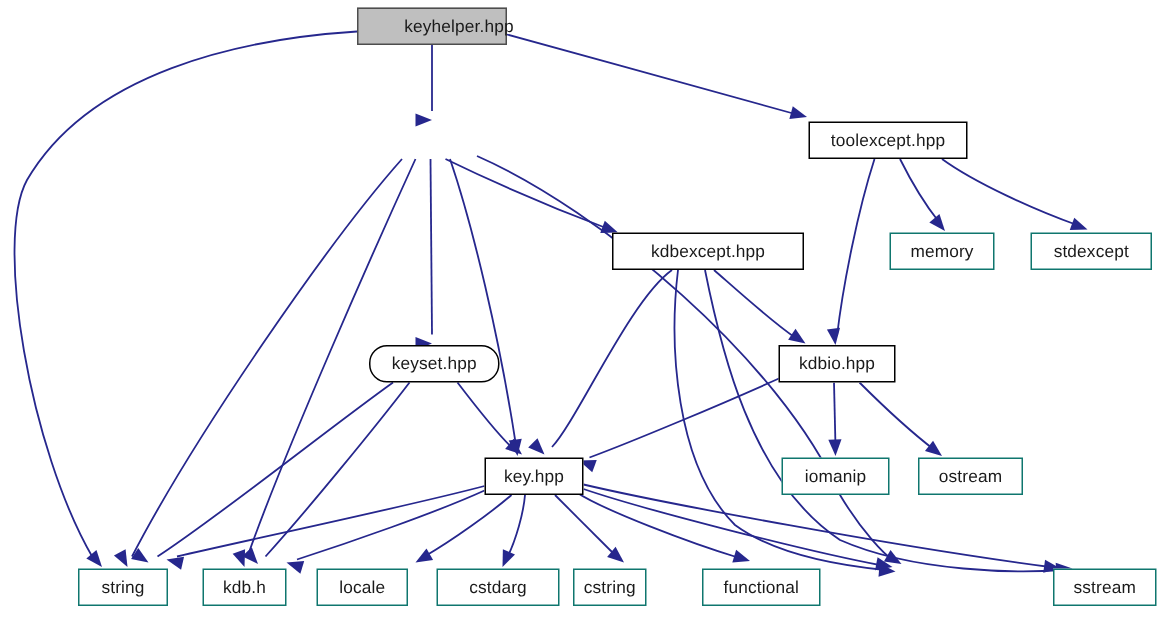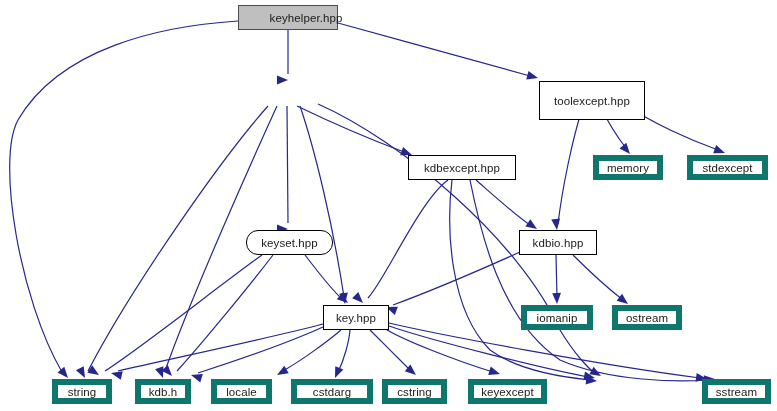--- a/index.html
+++ b/index.html
@@ -1,21 +1,21 @@
 <!DOCTYPE html>
 <html><head>
 <meta charset="utf-8">
 <title>keyhelper.hpp include dependency graph</title>
 <style>
   html,body{margin:0;padding:0;background:#ffffff;}
   body{font-family:"Liberation Sans", sans-serif;}
   #graph{position:relative;width:777px;height:411px;overflow:hidden;background:#ffffff;}
   #edges{position:absolute;left:0;top:0;width:777px;height:411px;}
   .node{position:absolute;box-sizing:border-box;display:flex;align-items:center;
-        justify-content:center;background:#ffffff;border:6px solid #0f766e;
+        justify-content:center;background:#ffffff;border:1px solid #0f766e;
         font-size:11.5px;color:#1a1a1a;white-space:nowrap;letter-spacing:0.1px;}
   .node.strong{border:1.5px solid #000000;}
   .node.root{background:#bfbfbf;border:1.5px solid #4d4d4d;}
   .node span{pointer-events:none;}
 </style>
 </head>
 <body>
 
 <div id="graph">
   <svg id="edges" xmlns="http://www.w3.org/2000/svg" viewBox="0 0 777 411">
@@ -76,24 +76,24 @@
       <path d="M384,328 C402,340 460,362 493,372" fill="none" stroke="#26278d" stroke-width="1.2"></path>
       <polygon points="0,0 -11,-4.4 -11,4.4" fill="#26278d" transform="translate(500,374) rotate(17)"></polygon>
       <path d="M389,326 C430,340 540,368 588,377" fill="none" stroke="#26278d" stroke-width="1.2"></path>
       <polygon points="0,0 -11,-4.4 -11,4.4" fill="#26278d" transform="translate(595,378) rotate(11)"></polygon>
       <path d="M389,323 C440,335 600,365 700,378" fill="none" stroke="#26278d" stroke-width="1.2"></path>
       <polygon points="0,0 -11,-4.4 -11,4.4" fill="#26278d" transform="translate(707,379) rotate(8)"></polygon>
     </svg>
 <div class="node root" style="left: 238px; top: 5px; width: 100px; height: 25px; padding-left: 36px;">
       <span>keyhelper.hpp</span>
     </div>
-    <div class="node strong" style="left: 539px; top: 81px; width: 106px; height: 39px;">
+    <div class="node strong" style="left: 539px; top: 81px; width: 106px; height: 25px;">
       <span>toolexcept.hpp</span>
     </div>
-    <div class="node strong" style="left: 408px; top: 155px; width: 108px; height: 25px;">
+    <div class="node strong" style="left: 408px; top: 155px; width: 128px; height: 25px;">
       <span>kdbexcept.hpp</span>
     </div>
     <div class="node" style="left: 593px; top: 155px; width: 70px; height: 25px;">
       <span>memory</span>
     </div>
     <div class="node" style="left: 687px; top: 155px; width: 81px; height: 25px; text-align: right;">
       <span>stdexcept</span>
     </div>
     <div class="node strong" style="left: 246px; top: 230px; width: 87px; height: 25px; border-radius: 12px;">
       <span>keyset.hpp</span>
@@ -115,22 +115,22 @@
     </div>
     <div class="node" style="left: 135px; top: 379px; width: 56px; height: 25px;">
       <span>kdb.h</span>
     </div>
     <div class="node" style="left: 211px; top: 379px; width: 61px; height: 25px;">
       <span>locale</span>
     </div>
     <div class="node" style="left: 291px; top: 379px; width: 82px; height: 25px;">
       <span>cstdarg</span>
     </div>
-    <div class="node" style="left: 382px; top: 379px; width: 65px; height: 25px;">
+    <div class="node" style="left: 382px; top: 379px; width: 49px; height: 25px;">
       <span>cstring</span>
     </div>
     <div class="node" style="left: 468px; top: 379px; width: 79px; height: 25px;">
-      <span>keyexcept</span>
+      <span>functional</span>
     </div>
     <div class="node" style="left: 702px; top: 379px; width: 69px; height: 25px;">
       <span>sstream</span>
     </div>
   </div>
 
 </body></html>

